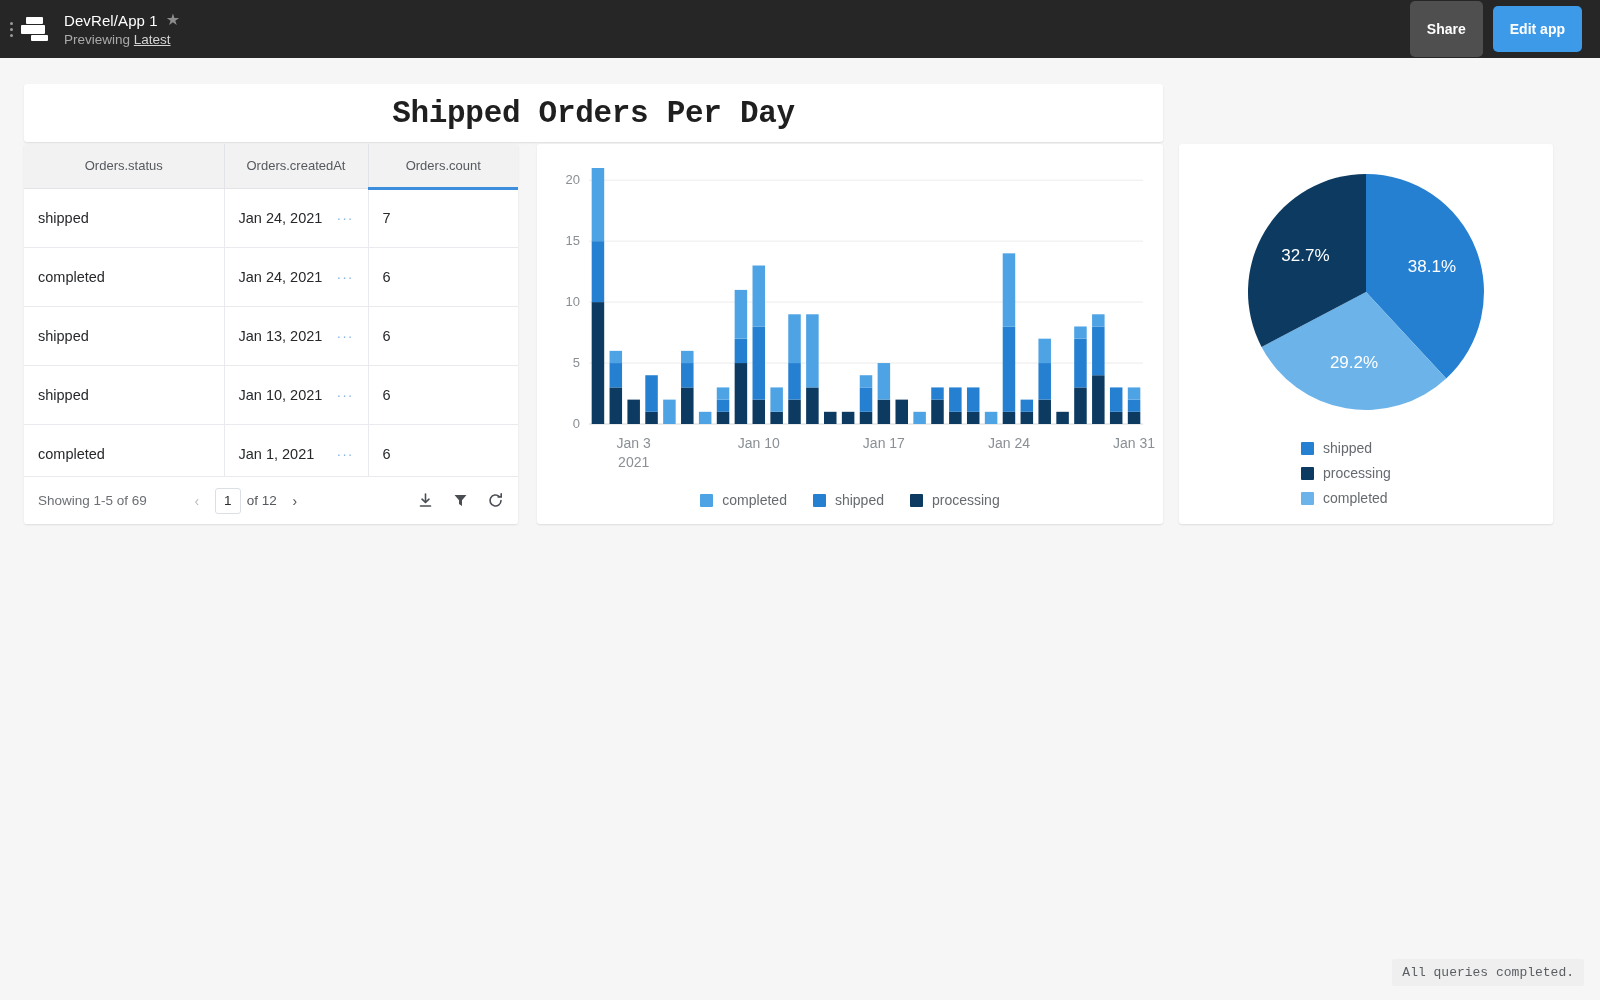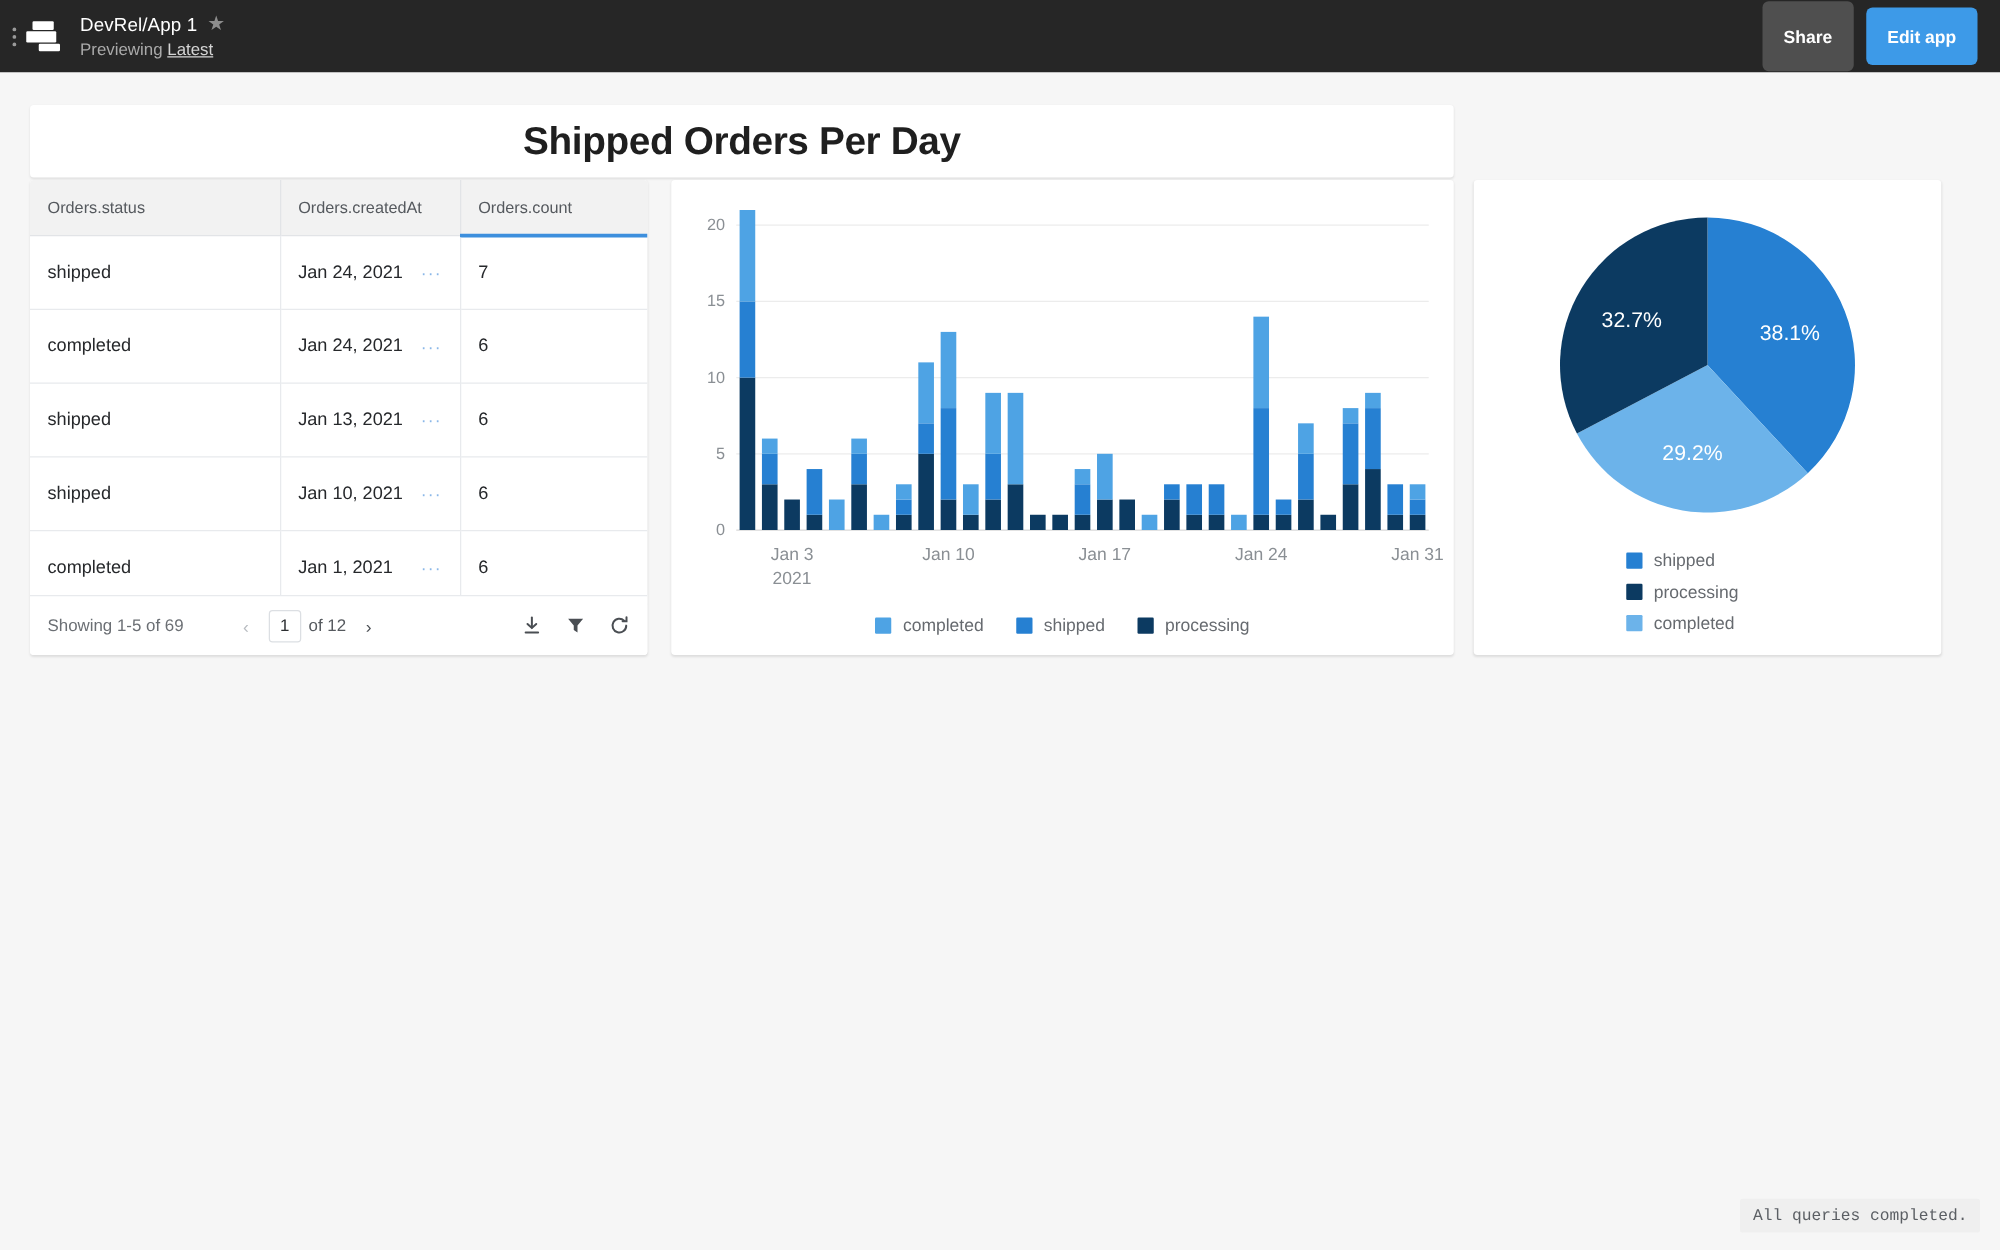--- a/index.html
+++ b/index.html
@@ -42,29 +42,29 @@
   }
 
   
   .canvas { position: absolute; top: 58px; left: 0; width: 1600px; height: 942px; background: #f6f6f6; }
 
   .card { background: #fff; border-radius: 3px; box-shadow: 0 1px 2px rgba(0,0,0,.10); }
 
   
   .header-card {
     position: absolute; left: 24px; top: 26px; width: 1139px; height: 58px;
-    display: flex; align-items: center; justify-content: center;
+    display: flex; align-items: center; justify-content: center; font-family: Liberation Mono, monospace;
   }
   .header-card .h1 { font-size: 31px; font-weight: bold; color: #1f1f1f; letter-spacing: -.3px; }
 
   
   .table-card { position: absolute; left: 24px; top: 86px; width: 494px; height: 380px; overflow: hidden; }
   table.t { width: 100%; border-collapse: collapse; table-layout: fixed; }
   table.t th {
-    background: #f2f2f2; text-align: left; font-size: 13px; font-weight: normal;
+    background: #f2f2f2; text-align: center; font-size: 13px; font-weight: normal;
     color: #55595e; padding: 12px 14px; height: 44px;
     border-right: 1px solid #e2e4e7; border-bottom: 1px solid #e2e4e7;
     white-space: nowrap; overflow: hidden;
   }
   table.t th.sorted { border-bottom: 3px solid #3d8fdd; }
   table.t td {
     font-size: 14.5px; color: #26282b; padding: 0 14px; height: 59px;
     border-right: 1px solid #e8eaed; border-bottom: 1px solid #e8eaed;
     white-space: nowrap; overflow: hidden;
   }

